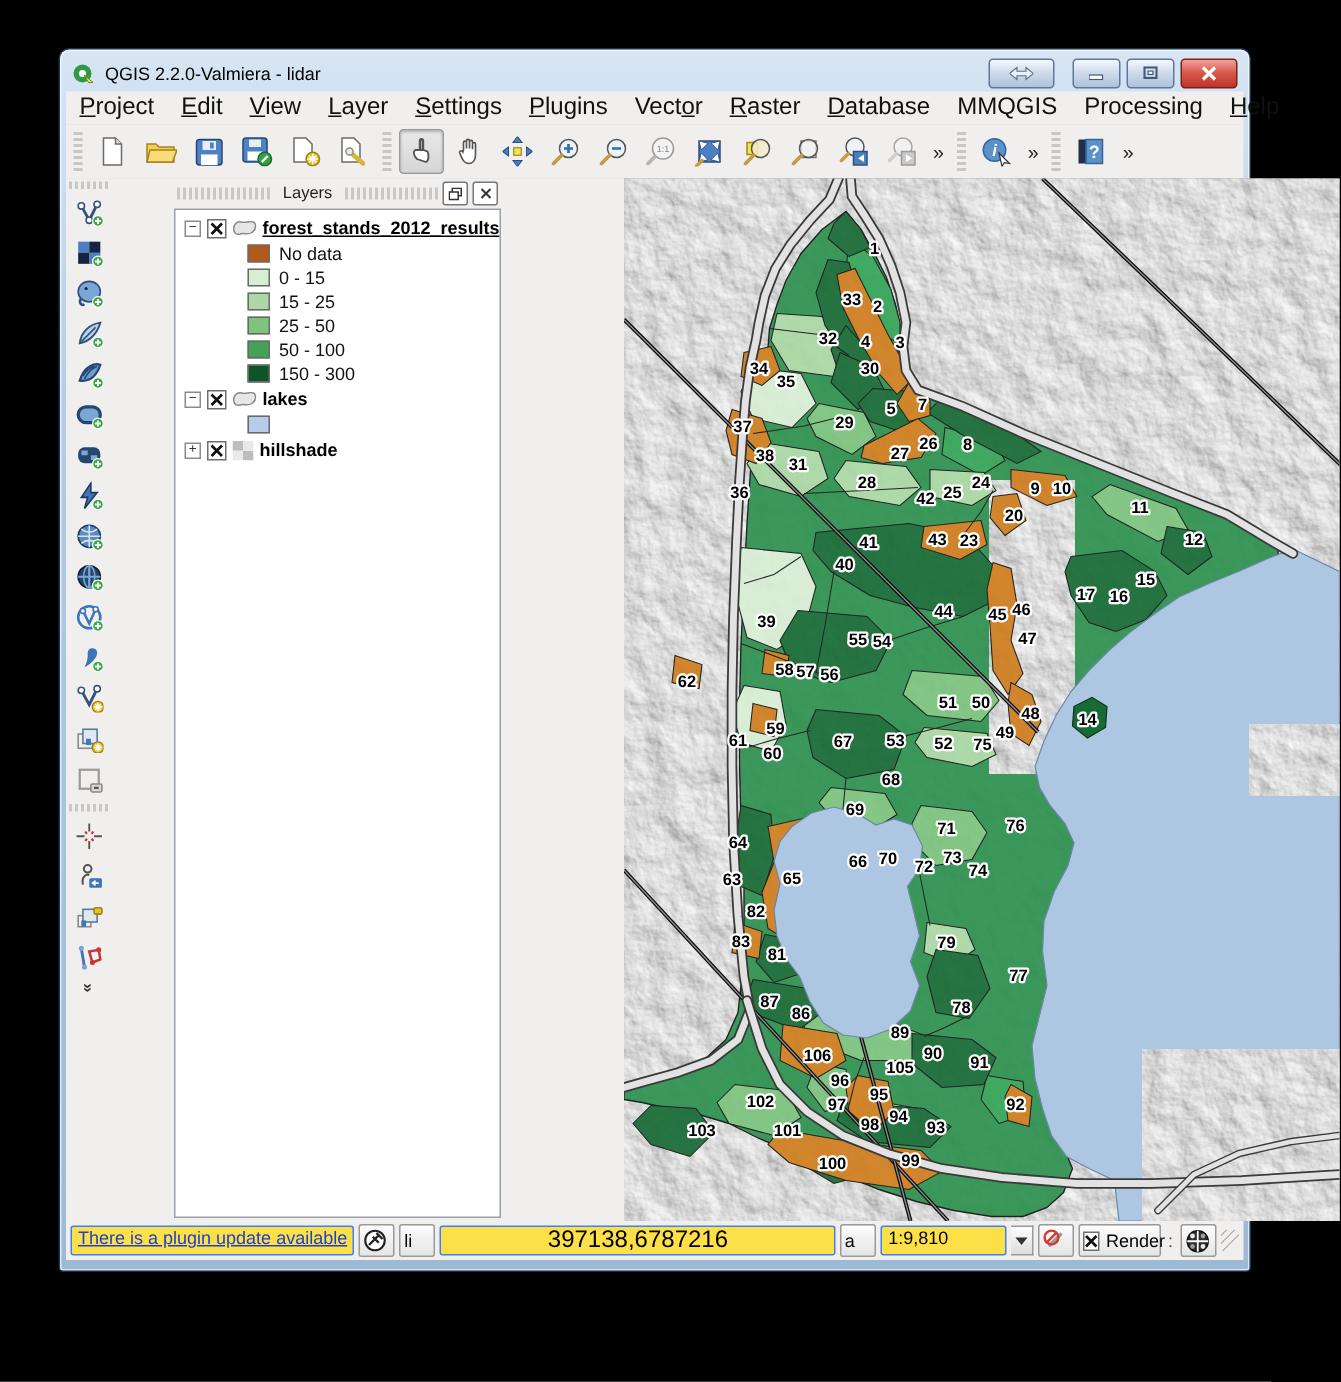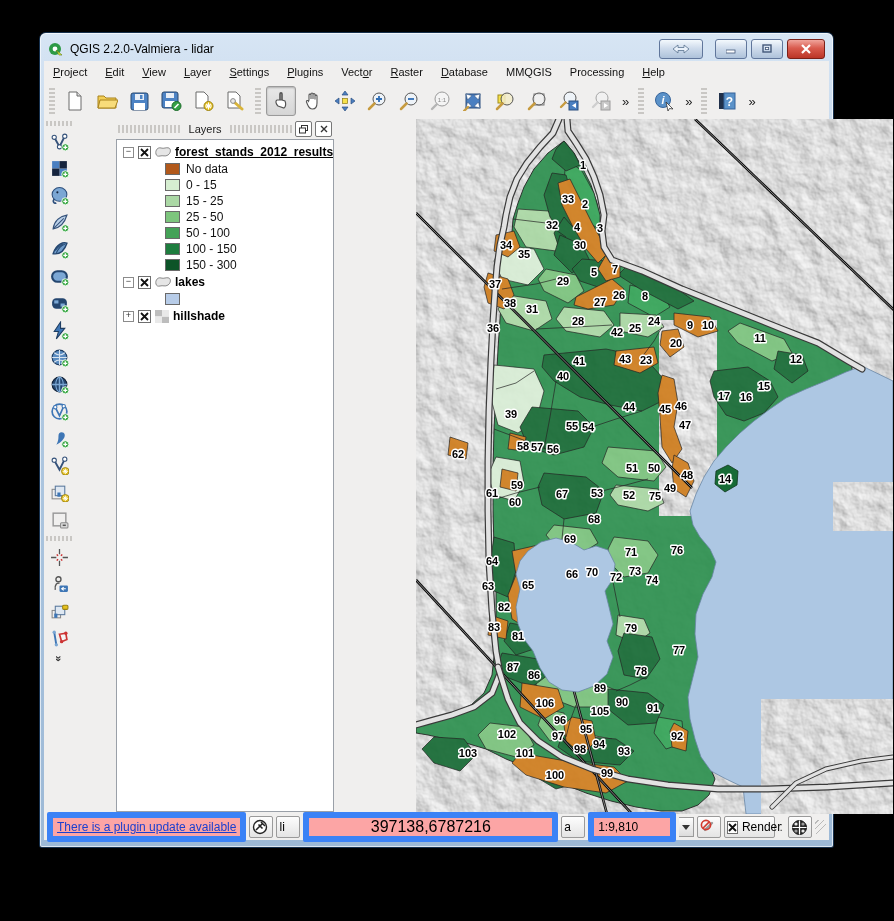--- a/index.html
+++ b/index.html
@@ -4,21 +4,21 @@
 <style>
   html,body{margin:0;padding:0;background:#000;width:894px;height:921px;font-family:"Liberation Sans",sans-serif;-webkit-font-smoothing:antialiased;}
   .window{position:absolute;left:40px;top:33px;width:793px;height:814px;border-radius:6px 6px 2px 2px;
     background:linear-gradient(#d7e5f4,#b3cbe3 30%,#9db9d6);box-shadow:0 0 0 1px #16304d, inset 0 0 0 1px rgba(255,255,255,.65);}
   .titlebar{position:absolute;left:8px;top:4px;right:8px;height:24px;display:flex;align-items:center;color:#000;font-size:12px;}
   .title-text{margin-left:6px;}
   .winbtns{margin-left:auto;display:flex;gap:4px;align-items:center;}
   .wbtn{width:30px;height:18px;border:1px solid #60769b;border-radius:3px;background:linear-gradient(#f4f9fd,#cfdcec 45%,#aec2da);display:flex;align-items:center;justify-content:center;}
   .wbtn.wide{width:42px;margin-right:8px;}
   .wbtn.close{width:36px;background:linear-gradient(#f0a49b,#d95b4e 45%,#bb3527);border-color:#7c2017;}
-  .menubar{position:absolute;left:4px;right:4px;top:28px;height:22px;background:#f0efee;border-bottom:1px solid #d8d6d4;display:flex;align-items:center;font-size:11px;color:#111;}
+  .menubar{position:absolute;left:4px;right:4px;top:28px;height:22px;background:#f0efee;border-bottom:1px solid #d8d6d4;display:flex;align-items:center;font-size:16px;color:#111;}
   .menu-item{padding:3px 9px;}
   .menu-item span.u{text-decoration:underline;}
   .toolbar{position:absolute;left:4px;right:4px;top:50px;height:36px;background:#f0efee;display:flex;align-items:center;gap:2px;padding-left:2px;box-sizing:border-box;}
   .tb-handle{width:6px;height:26px;background:repeating-linear-gradient(0deg,#c9c7c4 0 2px,transparent 2px 4px);margin:0 3px;}
   .tb-btn{width:28px;height:28px;display:flex;align-items:center;justify-content:center;border:1px solid transparent;border-radius:3px;}
   .tb-btn.pressed{background:linear-gradient(#e8e8e8,#d6d6d6);border-color:#9a9a9a;box-shadow:inset 0 1px 2px rgba(0,0,0,.25);}
   .tb-more{font-size:13px;color:#222;padding:0 4px;}
   .main{position:absolute;left:4px;right:4px;top:86px;height:695px;display:flex;background:#f0efee;gap:40px;}
   .sidestrip{width:44px;display:flex;flex-direction:column;align-items:center;padding-top:2px;box-sizing:border-box;}
   .ss-handle{width:26px;height:5px;background:repeating-linear-gradient(90deg,#c9c7c4 0 2px,transparent 2px 4px);margin-bottom:2px;}
@@ -36,21 +36,21 @@
   .lyr-row .name{font-weight:bold;color:#000;}
   .lyr-row .name.sel{text-decoration:underline;}
   .expander{width:9px;height:9px;border:1px solid #8b8b8b;background:#fff;font-size:9px;line-height:7px;text-align:center;color:#333;margin-left:2px;}
   .chk{width:11px;height:11px;border:1px solid #6e6e6e;background:#fff;display:flex;align-items:center;justify-content:center;}
   .leg-row{display:flex;align-items:center;height:16px;gap:6px;padding-left:44px;}
   .swatch{width:15px;height:12px;border:1px solid #6a6a6a;box-sizing:border-box;}
   .leg-label{color:#111;font-size:12px;}
   .splitter{width:4px;background:#f0efee;}
   .map-canvas{width:477px;height:695px;position:relative;background:#9b9b9b;box-shadow:inset 1px 1px 0 #6f6f6f;}
   .statusbar{position:absolute;left:4px;right:4px;top:781px;height:26px;background:#f0efee;display:flex;align-items:center;gap:3px;padding:0 3px;box-sizing:border-box;font-size:12px;}
-  .sb-box{border:6px solid #3b82f6;background:#fca5a5;height:18px;display:flex;align-items:center;padding:0 4px;border-radius:2px;}
+  .sb-box{border:1px solid #3b82f6;background:#fde047;height:18px;display:flex;padding:0 4px;border-radius:2px;}
   .sb-link{color:#1b3fcf;text-decoration:underline;white-space:nowrap;}
   .sb-btn{border:1px solid #9a9a9a;background:linear-gradient(#fdfdfd,#e4e4e4);height:20px;min-width:18px;display:flex;align-items:center;border-radius:2px;padding:0 2px;}
   .sb-coord{width:296px;justify-content:center;font-size:16px;color:#000;}
   .sb-scale{width:86px;justify-content:flex-start;position:relative;}
   .sb-drop{width:17px;height:18px;border:1px solid #9a9a9a;border-left:none;background:linear-gradient(#fdfdfd,#dcdcdc);display:flex;align-items:center;justify-content:center;}
   .arrow-down{width:0;height:0;border-left:4px solid transparent;border-right:4px solid transparent;border-top:5px solid #333;}
   .sb-grip{margin-left:auto;width:14px;height:14px;background:
      linear-gradient(135deg,transparent 0 2px,#b9b9b9 2px 3px,transparent 3px 6px,#b9b9b9 6px 7px,transparent 7px 10px,#b9b9b9 10px 11px,transparent 11px);}
   svg{display:block;}
   text.mlabel{font-family:"Liberation Sans",sans-serif;font-weight:bold;font-size:11px;fill:#000;stroke:#fff;stroke-width:3px;paint-order:stroke;stroke-linejoin:round;text-anchor:middle;}
@@ -470,24 +470,20 @@
               <span class="swatch" style="background: rgb(171, 216, 165);"></span>
               <span class="leg-label">15 - 25</span>
             </div>
             <div class="leg-row">
               <span class="swatch" style="background: rgb(125, 197, 125);"></span>
               <span class="leg-label">25 - 50</span>
             </div>
             <div class="leg-row">
               <span class="swatch" style="background: rgb(68, 162, 87);"></span>
               <span class="leg-label">50 - 100</span>
-            </div>
-            <div class="leg-row">
-              <span class="swatch" style="background: rgb(30, 125, 62);"></span>
-              <span class="leg-label">100 - 150</span>
             </div>
             <div class="leg-row">
               <span class="swatch" style="background: rgb(13, 84, 40);"></span>
               <span class="leg-label">150 - 300</span>
             </div>
             <div class="lyr-row">
               <div class="expander">−</div>
               <span class="chk">
                 <svg width="9" height="9" viewBox="0 0 9 9">
                   <path d="M1 1 L8 8 M8 1 L1 8" stroke="#111" stroke-width="1.8"></path>

